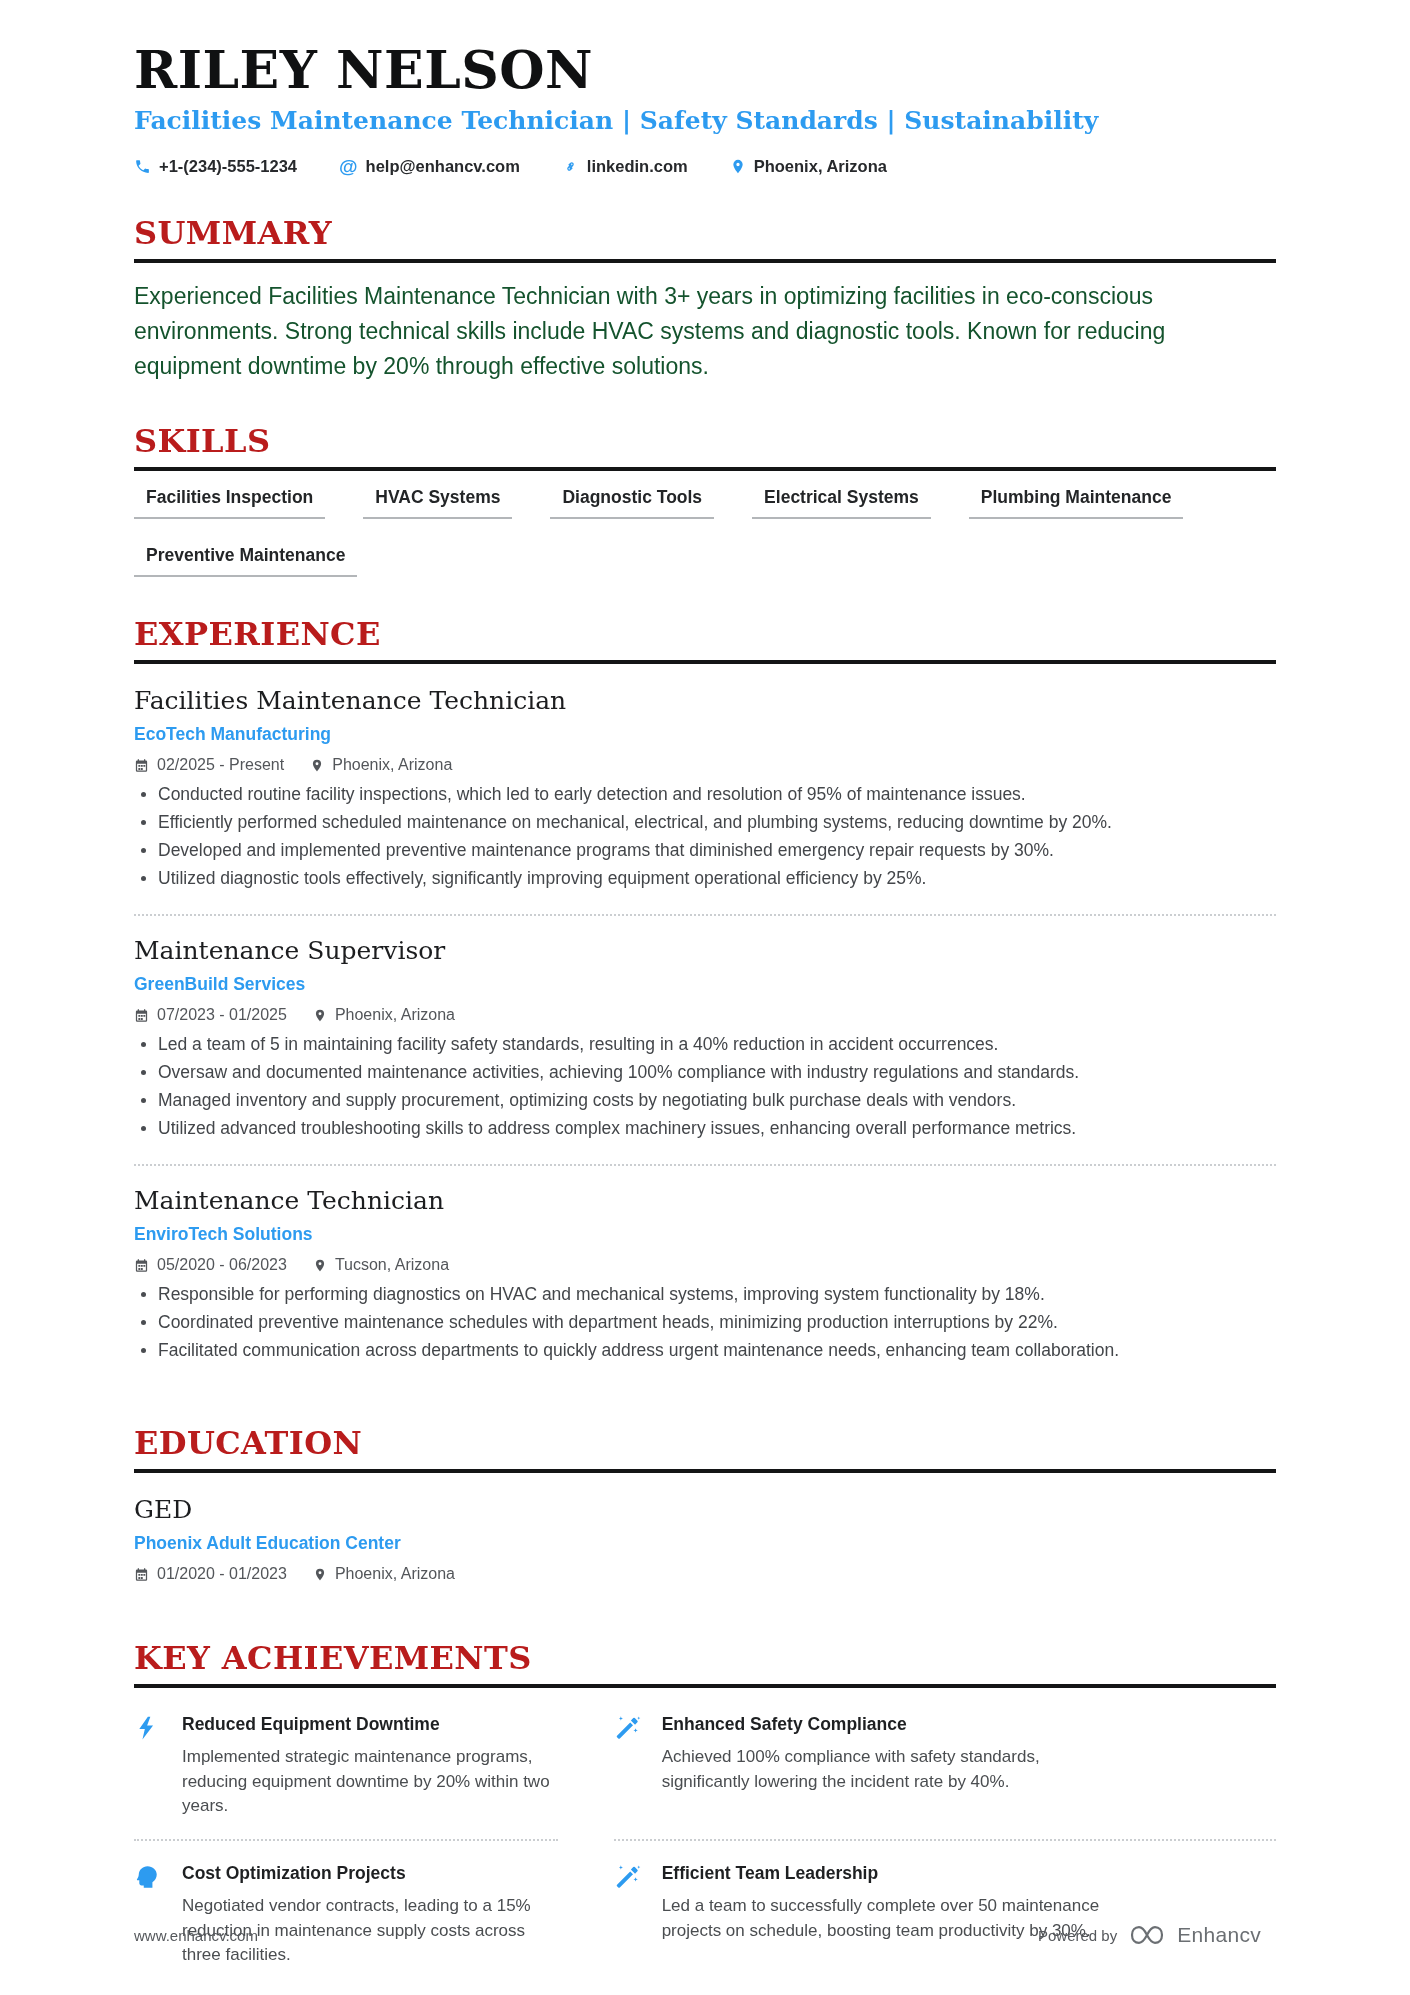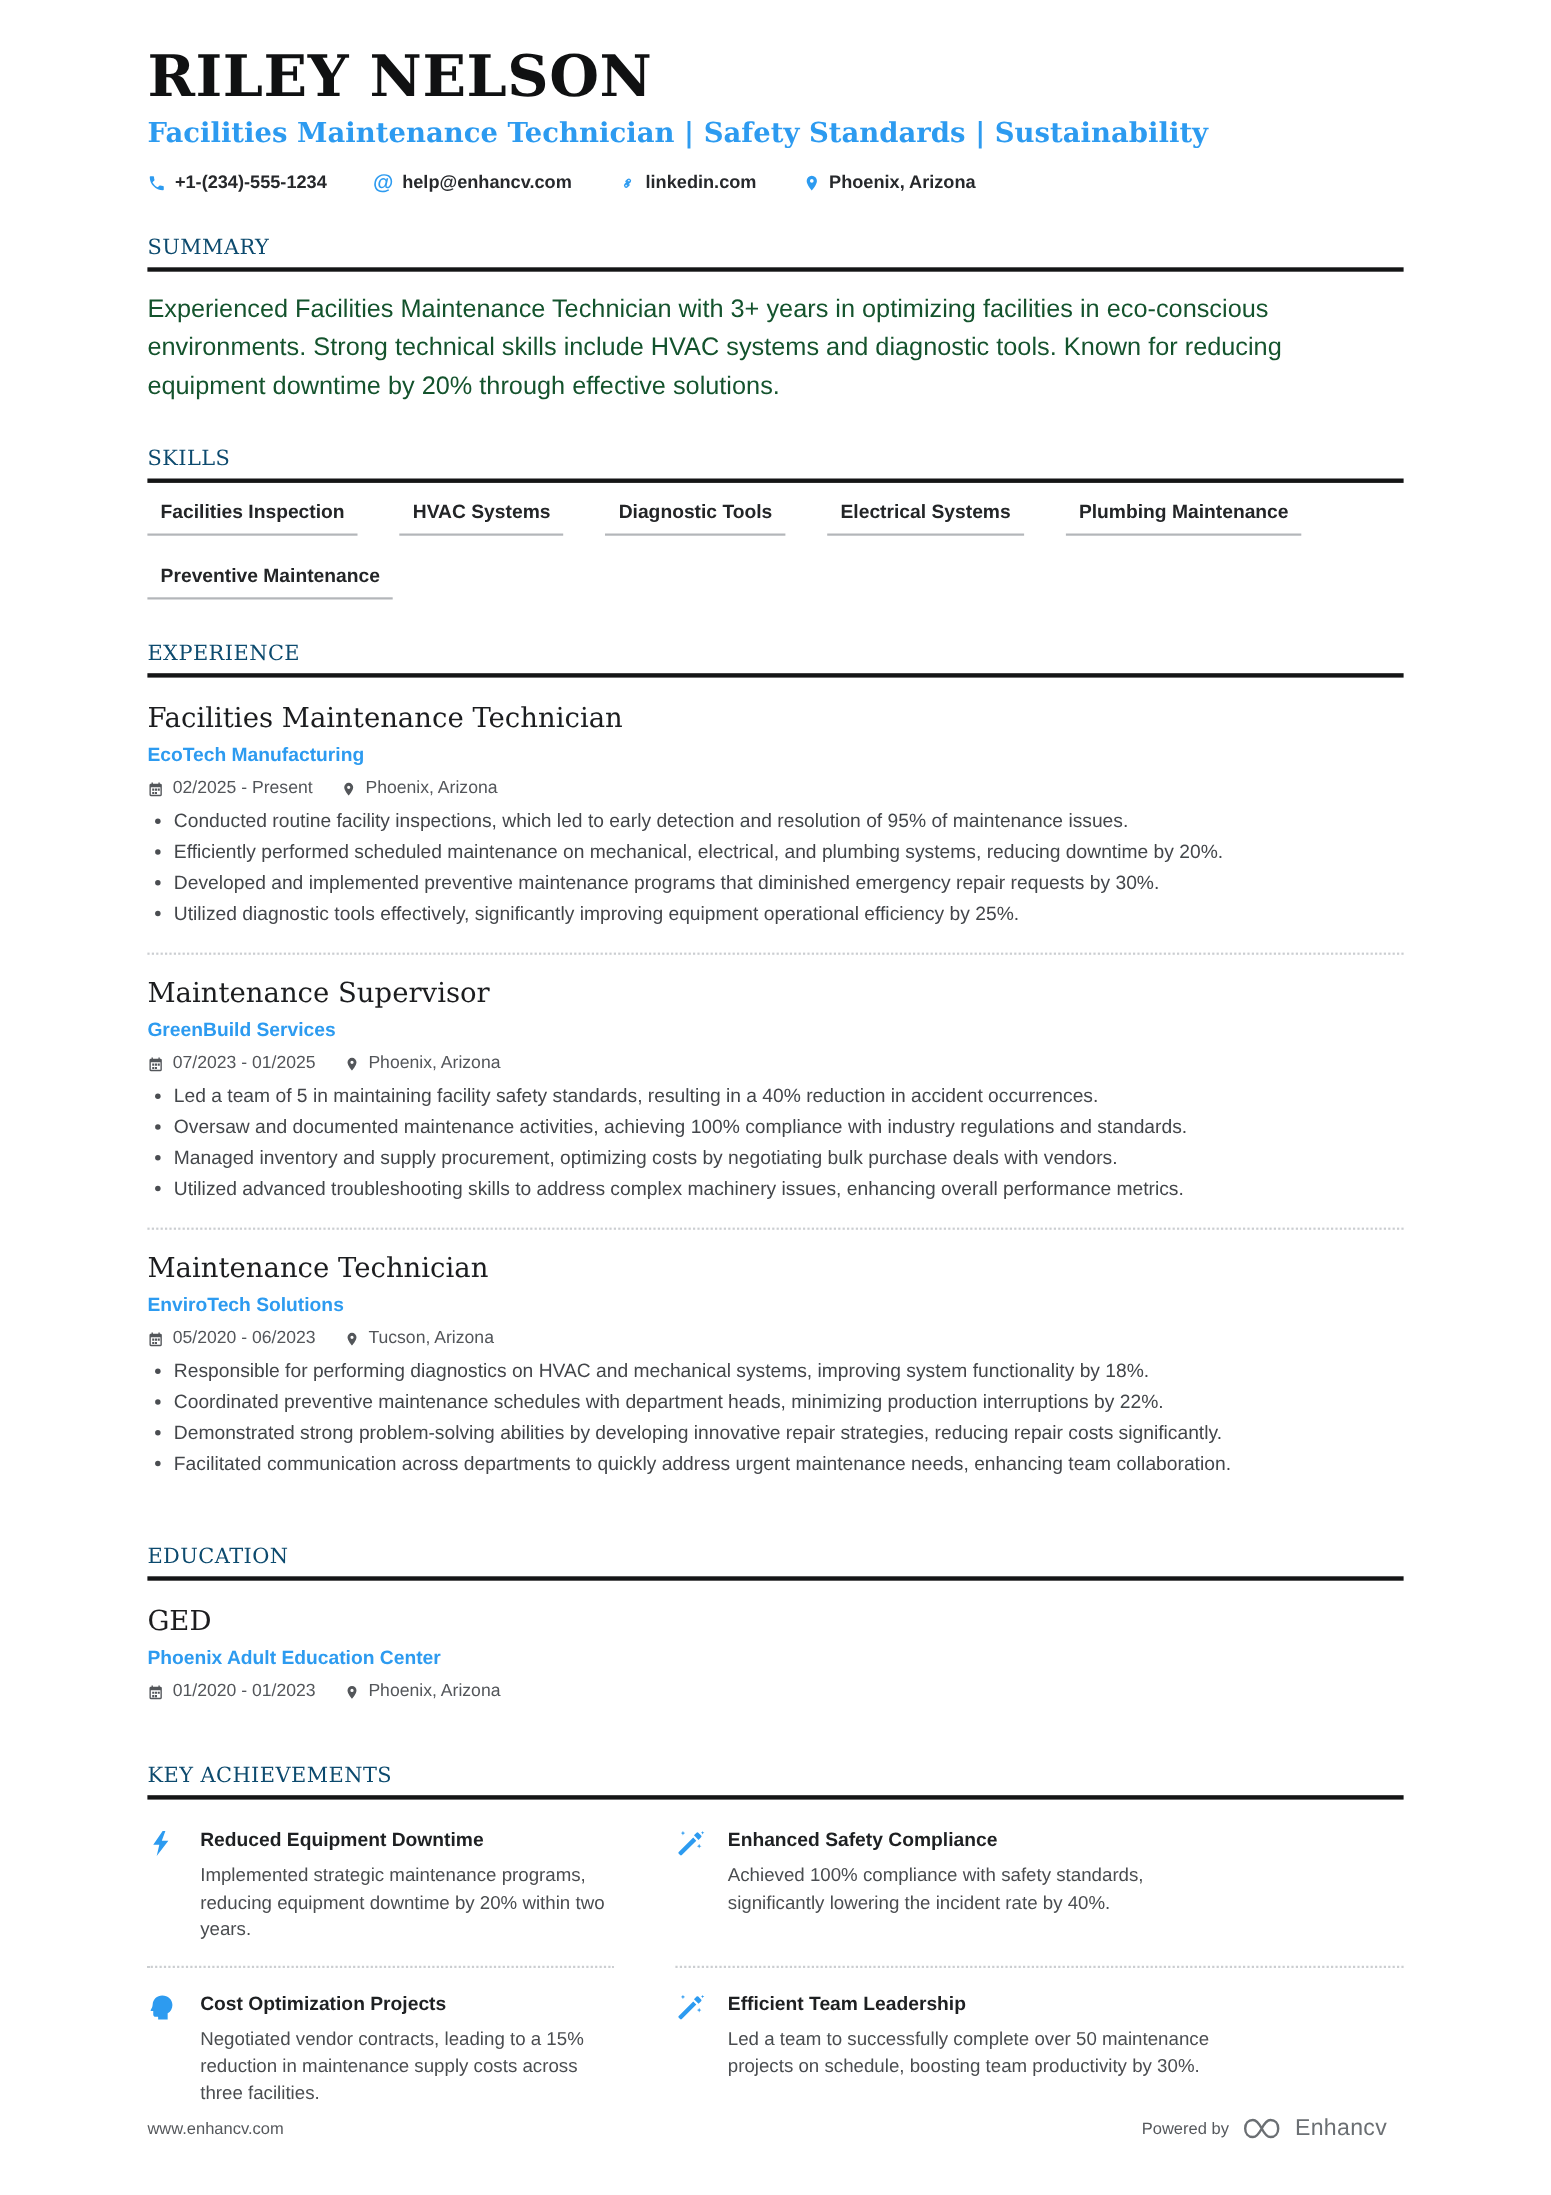--- a/index.html
+++ b/index.html
@@ -11,21 +11,21 @@
   h1.name { font-family:"DejaVu Serif", serif; font-weight:700; font-size:52px; letter-spacing:.5px; color:#101112; line-height:1.08; }
   .subtitle { font-family:"DejaVu Serif", serif; font-weight:700; font-size:25px; color:#2d9bf0; margin-top:8px; }
   .contact-row { display:flex; align-items:center; gap:42px; margin-top:22px; }
   .contact-item { display:flex; align-items:center; gap:8px; font-size:16.5px; font-weight:700; color:#27292c; text-decoration:none; cursor:pointer; }
   .contact-item svg { flex:0 0 auto; }
   .at-glyph { color:#2d9bf0; font-weight:700; font-size:19px; line-height:1; }
 
   
   section.sec { margin-top:38px; }
   .sec-head { border-bottom:4px solid #141516; padding-bottom:7px; margin-bottom:16px; }
-  .sec-head h2 { font-family:"DejaVu Serif", serif; font-weight:400; font-size:19px; letter-spacing:.4px; color:#0c4a6e; }
+  .sec-head h2 { font-family:"DejaVu Serif", serif; font-weight:700; font-size:32px; letter-spacing:.4px; color:#b91c1c; }
 
   .summary-text { font-size:23px; line-height:1.52; color:#14532d; max-width:1310px; }
 
   
   .skills-list { display:flex; flex-wrap:wrap; column-gap:38px; row-gap:26px; margin-top:6px; }
   .skill { font-size:17.5px; font-weight:700; color:#232527; padding:0 12px 9px 12px; border-bottom:2px solid #b3b6b9; }
 
   
   .job { padding:6px 0 18px 0; }
   .job + .job { border-top:2px dotted #cbced1; padding-top:20px; }
@@ -176,21 +176,20 @@
         <span class="meta">
           <svg width="14" height="15" viewBox="0 0 24 24">
               <path fill="#53565a" d="M12 2a7 7 0 0 0-7 7c0 5.2 7 13 7 13s7-7.8 7-13a7 7 0 0 0-7-7zm0 9.5a2.5 2.5 0 1 1 0-5 2.5 2.5 0 0 1 0 5z"></path>
             </svg>
           <span>Tucson, Arizona</span>
         </span>
       </div>
       <ul class="bullets">
         <li>Responsible for performing diagnostics on HVAC and mechanical systems, improving system functionality by 18%.</li>
         <li>Coordinated preventive maintenance schedules with department heads, minimizing production interruptions by 22%.</li>
-        <li>Demonstrated strong problem-solving abilities by developing innovative repair strategies, reducing repair costs significantly.</li>
         <li>Facilitated communication across departments to quickly address urgent maintenance needs, enhancing team collaboration.</li>
       </ul>
     </article>
   </section>
 
   <section class="sec">
     <div class="sec-head">
         <h2>EDUCATION</h2>
       </div>
     <article class="job">

